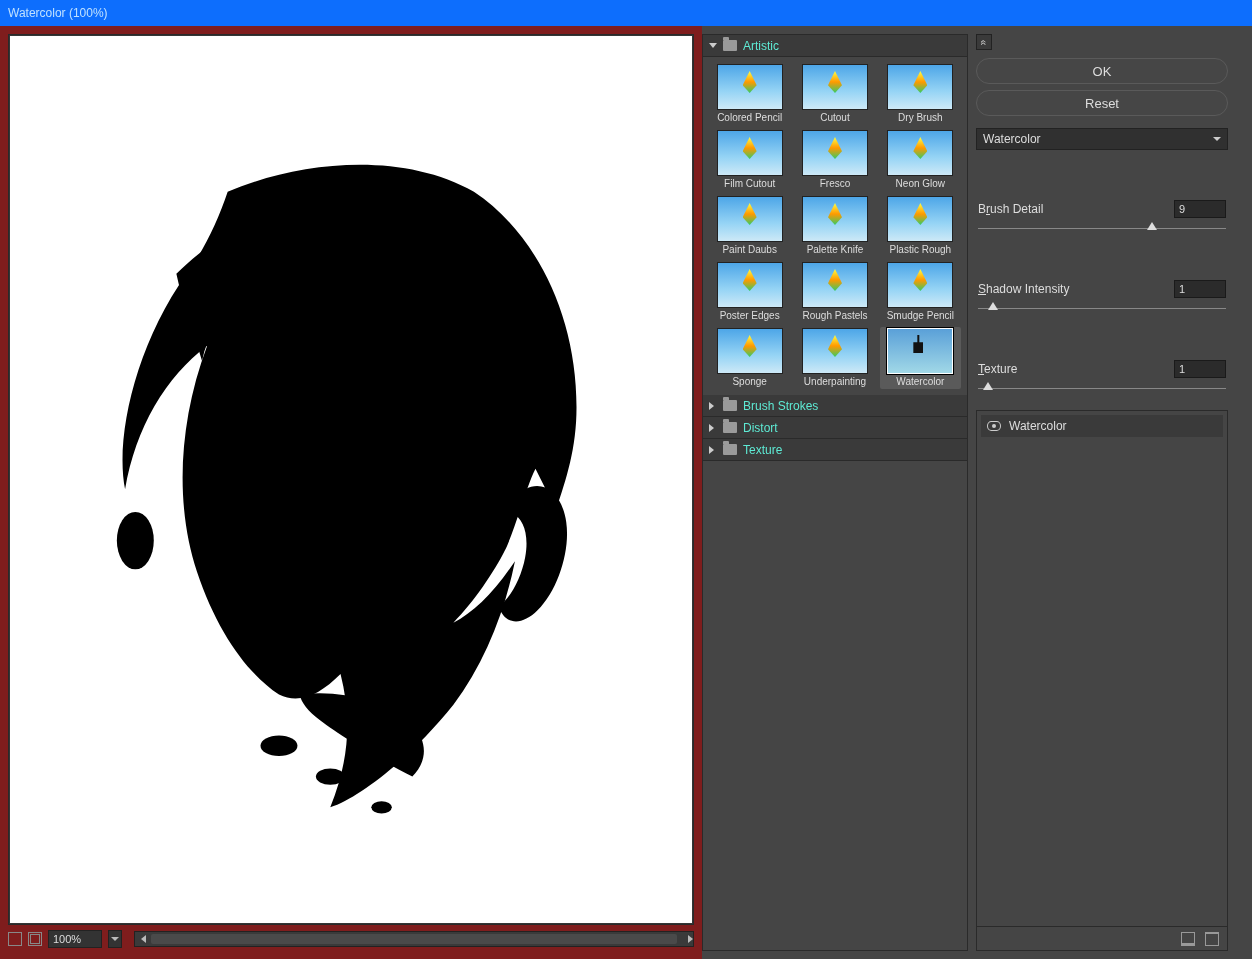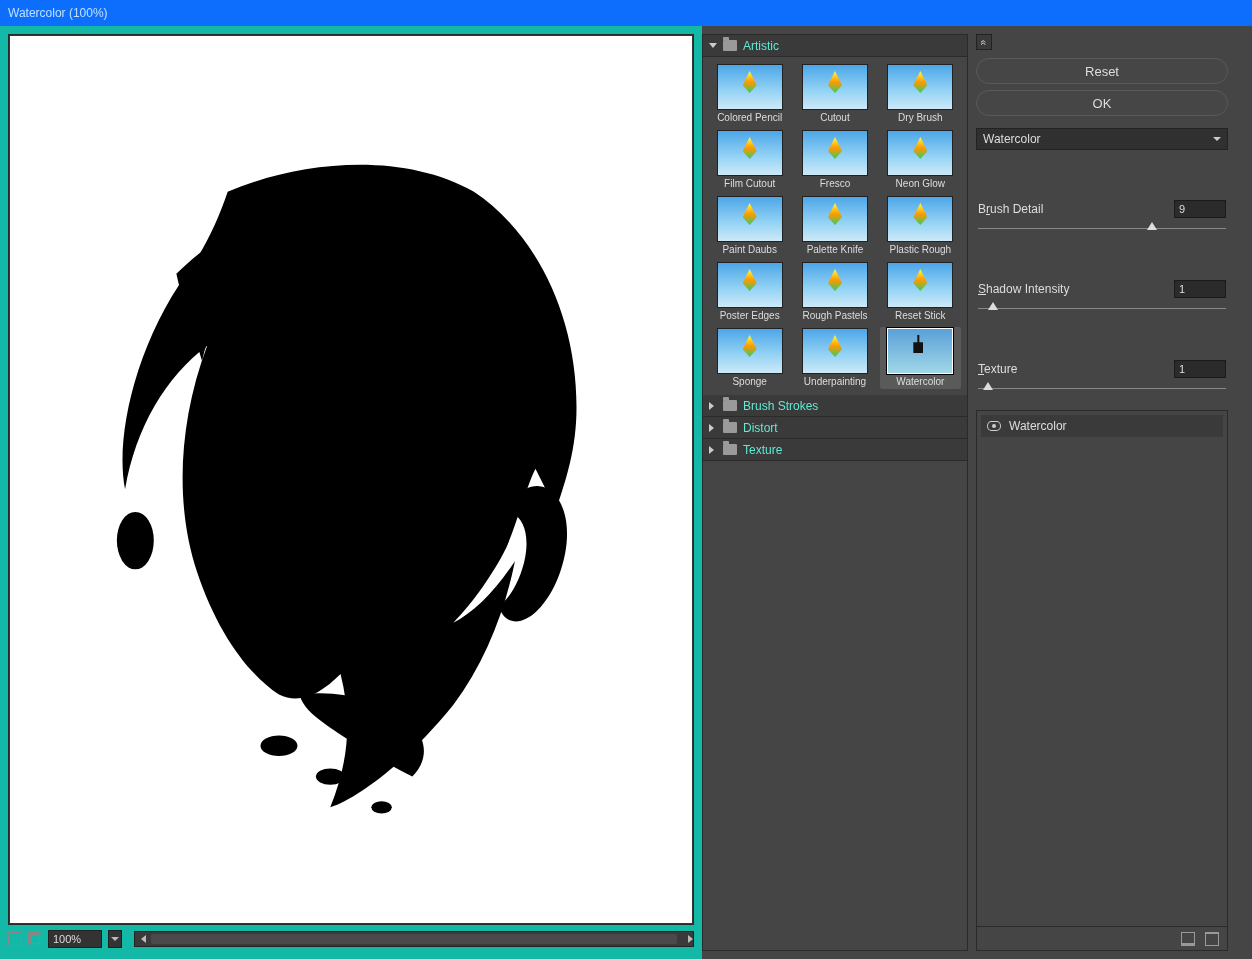--- a/index.html
+++ b/index.html
@@ -2,21 +2,21 @@
 <html><head>
 <meta charset="utf-8">
 <style>
   * { box-sizing: border-box; margin: 0; padding: 0; font-family: "Segoe UI", Tahoma, sans-serif; }
   body { background: #454545; overflow: hidden; width: 1252px; height: 959px; position: relative; }
 
   .titlebar { background: #0d6efd; color: #bfe1ff; height: 26px; display: flex; align-items: center; padding: 8px 8px; font-size: 12px; }
 
   .main { display: flex; height: 933px; }
 
-  .preview-pane { flex: 0 0 702px; display: flex; flex-direction: column; padding: 8px; background: #14b8a6; }
+  .preview-pane { flex: 0 0 702px; display: flex; flex-direction: column; padding: 8px; background: #7f1d1d; }
   .canvas-wrap { flex: 1; background: #fff; border: 1px solid #2a2a2a; box-shadow: inset 0 0 0 1px #363636; position: relative; overflow: hidden; }
   .canvas { width: 100%; height: 100%; display: flex; align-items: center; justify-content: center; }
   .canvas svg { width: 90%; height: 90%; }
   .zoombar { height: 24px; display: flex; align-items: center; margin-top: 2px; gap: 6px; }
   .zoom-in, .zoom-out { width: 14px; height: 14px; border: 1px solid #888; display: flex; align-items: center; justify-content: center; font-size: 9px; color: #ccc; }
   .zoom-out::before { content: ""; display: block; width: 8px; height: 8px; border: 1px solid #888; }
   .zoom-box { width: 54px; height: 18px; background: #333; border: 1px solid #222; color: #ddd; font-size: 11px; padding: 0 4px; display: flex; align-items: center; }
   .zoom-caret { width: 14px; height: 18px; background: #333; border: 1px solid #222; display: flex; align-items:center; justify-content:center; }
   .zoom-caret::after { content: ""; border-left: 4px solid transparent; border-right: 4px solid transparent; border-top: 4px solid #bbb; }
   .hbar { flex: 1; height: 16px; background: #3a3a3a; border: 1px solid #222; margin-left: 6px; display: flex; align-items: center; position: relative; }
@@ -161,21 +161,21 @@
         <div class="thumb-cell">
           <div class="img"></div>
           <div class="thumb-label">Poster Edges</div>
         </div>
         <div class="thumb-cell">
           <div class="img"></div>
           <div class="thumb-label">Rough Pastels</div>
         </div>
         <div class="thumb-cell">
           <div class="img"></div>
-          <div class="thumb-label">Reset Stick</div>
+          <div class="thumb-label">Smudge Pencil</div>
         </div>
         <div class="thumb-cell">
           <div class="img"></div>
           <div class="thumb-label">Sponge</div>
         </div>
         <div class="thumb-cell">
           <div class="img"></div>
           <div class="thumb-label">Underpainting</div>
         </div>
         <div class="thumb-cell selected">
@@ -197,22 +197,22 @@
         <div class="cat-header">
           <span class="twist closed"></span>
           <span class="folder-icon"></span>
           <span>Texture</span>
         </div>
       </div>
   </div>
 
   <div class="settings-pane">
     <div class="collapse-btn"></div>
+    <div class="pill-btn">OK</div>
     <div class="pill-btn">Reset</div>
-    <div class="pill-btn">OK</div>
 
     <div class="selectrow">
       <span>Watercolor</span>
       <span class="caret"></span>
     </div>
 
     <div id="params">
         <div class="param">
           <div class="row">
             <span>B<span class="underline">r</span>ush Detail</span>

